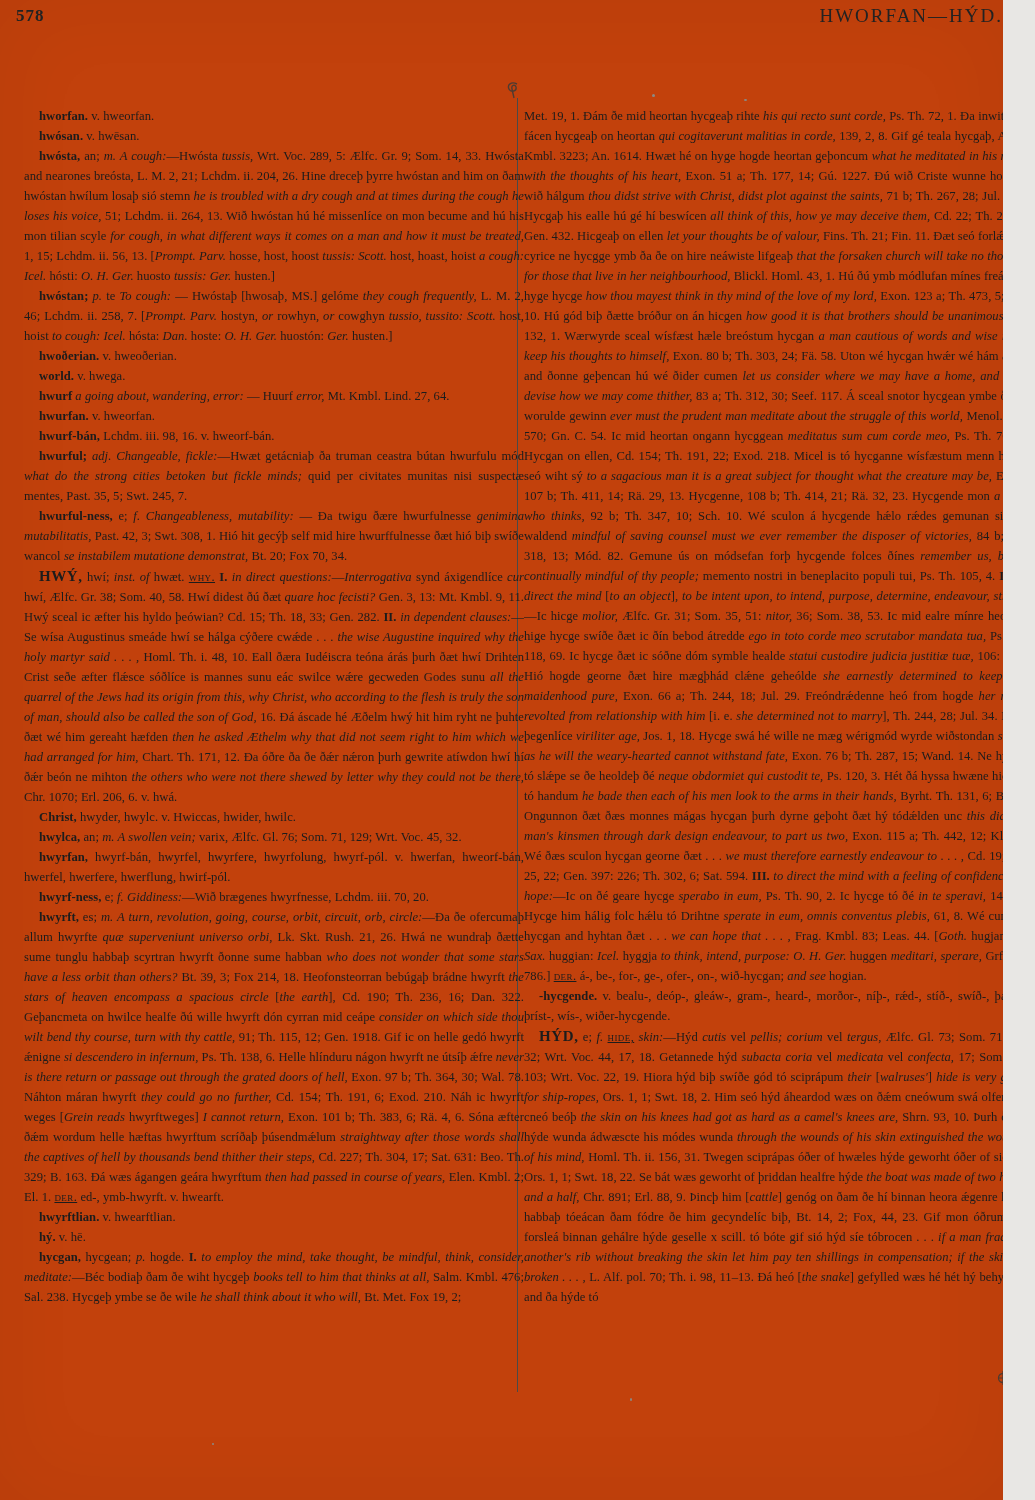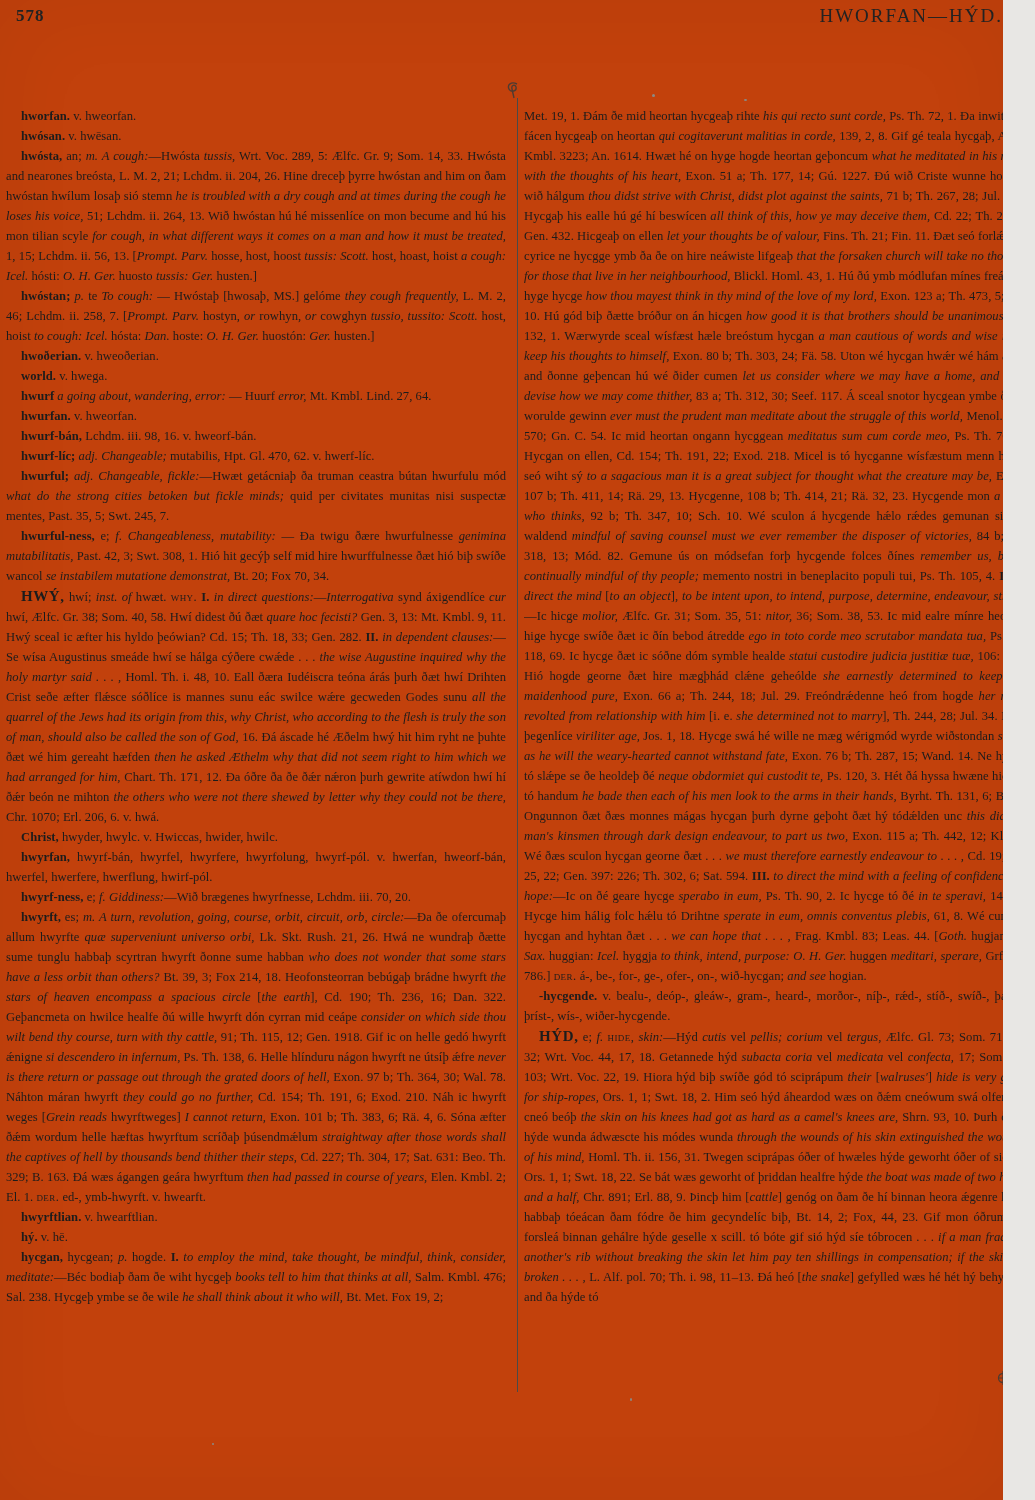--- a/index.html
+++ b/index.html
@@ -20,27 +20,27 @@
   }
   .rule{
     position:absolute;left:517px;top:98px;width:1.3px;height:1294px;
     background:#4a4a48;
   }
   .col{
     position:absolute;top:106px;overflow:hidden;
     font-size:12.6px;line-height:20px;text-align:justify;
     letter-spacing:0.05px;
   }
-  .col-left{left:6px;width:500px;height:1262px;}
+  .col-left{left:24px;width:500px;height:1262px;}
   .col-right{left:524px;width:502px;height:1392px;}
   .col p{margin:0;text-indent:15px;}
   .col p.cont{text-indent:0;}
   .b{font-weight:bold;}
   .i{font-style:italic;}
-  .sc{font-variant:small-caps;letter-spacing:0.4px;}
+  .sc{font-variant:small-caps;letter-spacing:0.4px;text-decoration:underline;}
   .hw{font-weight:bold;font-size:15px;letter-spacing:0.6px;}
   .artifact{position:absolute;color:#3c3c3a;opacity:0.85;}
   .speck{position:absolute;background:#8a8a86;border-radius:50%;}
 </style>
 </head>
 <body>
 
 <div id="page">
   <div class="pageno">578</div>
   <div class="title">HWORFAN—HÝD.</div>
@@ -62,25 +62,25 @@
   <div class="col col-left">
       <p><span class="b">hworfan.</span><span> v. hweorfan.</span></p>
       <p><span class="b">hwósan.</span><span> v. hwēsan.</span></p>
       <p><span class="b">hwósta,</span><span> an; </span><span class="i">m. A cough:</span><span>—Hwósta </span><span class="i">tussis,</span><span> Wrt. Voc. 289, 5: Ælfc. Gr. 9; Som. 14, 33. Hwósta and nearones breósta, L. M. 2, 21; Lchdm. ii. 204, 26. Hine dreceþ þyrre hwóstan and him on ðam hwóstan hwílum losaþ sió stemn </span><span class="i">he is troubled with a dry cough and at times during the cough he loses his voice,</span><span> 51; Lchdm. ii. 264, 13. Wið hwóstan hú hé missenlíce on mon becume and hú his mon tilian scyle </span><span class="i">for cough, in what different ways it comes on a man and how it must be treated,</span><span> 1, 15; Lchdm. ii. 56, 13. [</span><span class="i">Prompt. Parv.</span><span> hosse, host, hoost </span><span class="i">tussis:</span><span> </span><span class="i">Scott.</span><span> host, hoast, hoist </span><span class="i">a cough:</span><span> </span><span class="i">Icel.</span><span> hósti: </span><span class="i">O. H. Ger.</span><span> huosto </span><span class="i">tussis:</span><span> </span><span class="i">Ger.</span><span> husten.]</span></p>
       <p><span class="b">hwóstan;</span><span> </span><span class="i">p.</span><span> te </span><span class="i">To cough:</span><span> — Hwóstaþ [hwosaþ, MS.] gelóme </span><span class="i">they cough frequently,</span><span> L. M. 2, 46; Lchdm. ii. 258, 7. [</span><span class="i">Prompt. Parv.</span><span> hostyn, </span><span class="i">or</span><span> rowhyn, </span><span class="i">or</span><span> cowghyn </span><span class="i">tussio, tussito:</span><span> </span><span class="i">Scott.</span><span> host, hoist </span><span class="i">to cough:</span><span> </span><span class="i">Icel.</span><span> hósta: </span><span class="i">Dan.</span><span> hoste: </span><span class="i">O. H. Ger.</span><span> huostón: </span><span class="i">Ger.</span><span> husten.]</span></p>
       <p><span class="b">hwoðerian.</span><span> v. hweoðerian.</span></p>
       <p><span class="b">world.</span><span> v. hwega.</span></p>
       <p><span class="b">hwurf</span><span> </span><span class="i">a going about, wandering, error:</span><span> — Huurf </span><span class="i">error,</span><span> Mt. Kmbl. Lind. 27, 64.</span></p>
       <p><span class="b">hwurfan.</span><span> v. hweorfan.</span></p>
       <p><span class="b">hwurf-bán,</span><span> Lchdm. iii. 98, 16. v. hweorf-bán.</span></p>
-      <p><span class="b">hwurf-líc;</span><span> </span><span class="i">adj. Changeable;</span><span> mutabilis, Hpt. Gl. 470, 62. v. hwerf-líc.</span></p>
       <p><span class="b">hwurful;</span><span> </span><span class="i">adj. Changeable, fickle:</span><span>—Hwæt getácniaþ ða truman ceastra bútan hwurfulu mód </span><span class="i">what do the strong cities betoken but fickle minds;</span><span> quid per civitates munitas nisi suspectæ mentes, Past. 35, 5; Swt. 245, 7.</span></p>
       <p><span class="b">hwurful-ness,</span><span> e; </span><span class="i">f. Changeableness, mutability:</span><span> — Ða twigu ðære hwurfulnesse </span><span class="i">genimina mutabilitatis,</span><span> Past. 42, 3; Swt. 308, 1. Hió hit gecýþ self mid hire hwurffulnesse ðæt hió biþ swíðe wancol </span><span class="i">se instabilem mutatione demonstrat,</span><span> Bt. 20; Fox 70, 34.</span></p>
       <p><span class="hw">HWÝ,</span><span> hwí; </span><span class="i">inst. of</span><span> hwæt. </span><span class="sc">why.</span><span> </span><span class="b">I.</span><span> </span><span class="i">in direct questions:</span><span>—</span><span class="i">Interrogativa</span><span> synd áxigendlíce </span><span class="i">cur</span><span> hwí, Ælfc. Gr. 38; Som. 40, 58. Hwí didest ðú ðæt </span><span class="i">quare hoc fecisti?</span><span> Gen. 3, 13: Mt. Kmbl. 9, 11. Hwý sceal ic æfter his hyldo þeówian? Cd. 15; Th. 18, 33; Gen. 282. </span><span class="b">II.</span><span> </span><span class="i">in dependent clauses:</span><span>—Se wísa Augustinus smeáde hwí se hálga cýðere cwǽde . . . </span><span class="i">the wise Augustine inquired why the holy martyr said . . . ,</span><span> Homl. Th. i. 48, 10. Eall ðæra Iudéiscra teóna árás þurh ðæt hwí Drihten Crist seðe æfter flǽsce sóðlíce is mannes sunu eác swilce wǽre gecweden Godes sunu </span><span class="i">all the quarrel of the Jews had its origin from this, why Christ, who according to the flesh is truly the son of man, should also be called the son of God,</span><span> 16. Ðá áscade hé Æðelm hwý hit him ryht ne þuhte ðæt wé him gereaht hæfden </span><span class="i">then he asked Æthelm why that did not seem right to him which we had arranged for him,</span><span> Chart. Th. 171, 12. Ða óðre ða ðe ðǽr nǽron þurh gewrite atíwdon hwí hí ðǽr beón ne mihton </span><span class="i">the others who were not there shewed by letter why they could not be there,</span><span> Chr. 1070; Erl. 206, 6. v. hwá.</span></p>
       <p><span class="b">Christ,</span><span> hwyder, hwylc. v. Hwiccas, hwider, hwilc.</span></p>
+      <p><span class="b">hwylca,</span><span> an; </span><span class="i">m. A swollen vein;</span><span> varix, Ælfc. Gl. 76; Som. 71, 129; Wrt. Voc. 45, 32.</span></p>
       <p><span class="b">hwyrfan,</span><span> hwyrf-bán, hwyrfel, hwyrfere, hwyrfolung, hwyrf-pól. v. hwerfan, hweorf-bán, hwerfel, hwerfere, hwerflung, hwirf-pól.</span></p>
       <p><span class="b">hwyrf-ness,</span><span> e; </span><span class="i">f. Giddiness:</span><span>—Wið brægenes hwyrfnesse, Lchdm. iii. 70, 20.</span></p>
       <p><span class="b">hwyrft,</span><span> es; </span><span class="i">m. A turn, revolution, going, course, orbit, circuit, orb, circle:</span><span>—Ða ðe ofercumaþ allum hwyrfte </span><span class="i">quæ superveniunt universo orbi,</span><span> Lk. Skt. Rush. 21, 26. Hwá ne wundraþ ðætte sume tunglu habbaþ scyrtran hwyrft ðonne sume habban </span><span class="i">who does not wonder that some stars have a less orbit than others?</span><span> Bt. 39, 3; Fox 214, 18. Heofonsteorran bebúgaþ brádne hwyrft </span><span class="i">the stars of heaven encompass a spacious circle</span><span> [</span><span class="i">the earth</span><span>], Cd. 190; Th. 236, 16; Dan. 322. Geþancmeta on hwilce healfe ðú wille hwyrft dón cyrran mid ceápe </span><span class="i">consider on which side thou wilt bend thy course, turn with thy cattle,</span><span> 91; Th. 115, 12; Gen. 1918. Gif ic on helle gedó hwyrft ǽnigne </span><span class="i">si descendero in infernum,</span><span> Ps. Th. 138, 6. Helle hlínduru nágon hwyrft ne útsíþ ǽfre </span><span class="i">never is there return or passage out through the grated doors of hell,</span><span> Exon. 97 b; Th. 364, 30; Wal. 78. Náhton máran hwyrft </span><span class="i">they could go no further,</span><span> Cd. 154; Th. 191, 6; Exod. 210. Náh ic hwyrft weges [</span><span class="i">Grein reads</span><span> hwyrftweges] </span><span class="i">I cannot return,</span><span> Exon. 101 b; Th. 383, 6; Rä. 4, 6. Sóna æfter ðǽm wordum helle hæftas hwyrftum scríðaþ þúsendmǽlum </span><span class="i">straightway after those words shall the captives of hell by thousands bend thither their steps,</span><span> Cd. 227; Th. 304, 17; Sat. 631: Beo. Th. 329; B. 163. Ðá wæs ágangen geára hwyrftum </span><span class="i">then had passed in course of years,</span><span> Elen. Kmbl. 2; El. 1. </span><span class="sc">der.</span><span> ed-, ymb-hwyrft. v. hwearft.</span></p>
       <p><span class="b">hwyrftlian.</span><span> v. hwearftlian.</span></p>
       <p><span class="b">hý.</span><span> v. hē.</span></p>
       <p><span class="b">hycgan,</span><span> hycgean; </span><span class="i">p.</span><span> hogde. </span><span class="b">I.</span><span> </span><span class="i">to employ the mind, take thought, be mindful, think, consider, meditate:</span><span>—Béc bodiaþ ðam ðe wiht hycgeþ </span><span class="i">books tell to him that thinks at all,</span><span> Salm. Kmbl. 476; Sal. 238. Hycgeþ ymbe se ðe wile </span><span class="i">he shall think about it who will,</span><span> Bt. Met. Fox 19, 2;</span></p>
     </div>
   <div class="col col-right">
       <p class="cont"><span>Met. 19, 1. Ðám ðe mid heortan hycgeaþ rihte </span><span class="i">his qui recto sunt corde,</span><span> Ps. Th. 72, 1. Ða inwit and fácen hycgeaþ on heortan </span><span class="i">qui cogitaverunt malitias in corde,</span><span> 139, 2, 8. Gif gé teala hycgaþ, Andr. Kmbl. 3223; An. 1614. Hwæt hé on hyge hogde heortan geþoncum </span><span class="i">what he meditated in his mind with the thoughts of his heart,</span><span> Exon. 51 a; Th. 177, 14; Gú. 1227. Ðú wið Criste wunne hogdes wið hálgum </span><span class="i">thou didst strive with Christ, didst plot against the saints,</span><span> 71 b; Th. 267, 28; Jul. 422. Hycgaþ his ealle hú gé hí beswícen </span><span class="i">all think of this, how ye may deceive them,</span><span> Cd. 22; Th. 28, 8; Gen. 432. Hicgeaþ on ellen </span><span class="i">let your thoughts be of valour,</span><span> Fins. Th. 21; Fin. 11. Ðæt seó forlǽtene cyrice ne hycgge ymb ða ðe on hire neáwiste lifgeaþ </span><span class="i">that the forsaken church will take no thought for those that live in her neighbourhood,</span><span> Blickl. Homl. 43, 1. Hú ðú ymb módlufan mínes freán on hyge hycge </span><span class="i">how thou mayest think in thy mind of the love of my lord,</span><span> Exon. 123 a; Th. 473, 5; Bo. 10. Hú gód biþ ðætte bróður on án hicgen </span><span class="i">how good it is that brothers should be unanimous,</span><span> Ps. 132, 1. Wærwyrde sceal wísfæst hæle breóstum hycgan </span><span class="i">a man cautious of words and wise must keep his thoughts to himself,</span><span> Exon. 80 b; Th. 303, 24; Fä. 58. Uton wé hycgan hwǽr wé hám ágen and ðonne geþencan hú wé ðider cumen </span><span class="i">let us consider where we may have a home, and then devise how we may come thither,</span><span> 83 a; Th. 312, 30; Seef. 117. Á sceal snotor hycgean ymbe ðisse worulde gewinn </span><span class="i">ever must the prudent man meditate about the struggle of this world,</span><span> Menol. Fox 570; Gn. C. 54. Ic mid heortan ongann hycggean </span><span class="i">meditatus sum cum corde meo,</span><span> Ps. Th. 76, 6. Hycgan on ellen, Cd. 154; Th. 191, 22; Exod. 218. Micel is tó hycganne wísfæstum menn hwæt seó wiht sý </span><span class="i">to a sagacious man it is a great subject for thought what the creature may be,</span><span> Exon. 107 b; Th. 411, 14; Rä. 29, 13. Hycgenne, 108 b; Th. 414, 21; Rä. 32, 23. Hycgende mon </span><span class="i">a man who thinks,</span><span> 92 b; Th. 347, 10; Sch. 10. Wé sculon á hycgende hǽlo rǽdes gemunan sigora waldend </span><span class="i">mindful of saving counsel must we ever remember the disposer of victories,</span><span> 84 b; Th. 318, 13; Mód. 82. Gemune ús on módsefan forþ hycgende folces ðínes </span><span class="i">remember us, being continually mindful of thy people;</span><span> memento nostri in beneplacito populi tui, Ps. Th. 105, 4. </span><span class="b">II.</span><span> </span><span class="i">to direct the mind</span><span> [</span><span class="i">to an object</span><span>], </span><span class="i">to be intent upon, to intend, purpose, determine, endeavour, strive:</span><span>—Ic hicge </span><span class="i">molior,</span><span> Ælfc. Gr. 31; Som. 35, 51: </span><span class="i">nitor,</span><span> 36; Som. 38, 53. Ic mid ealre mínre heortan hige hycge swíðe ðæt ic ðín bebod átredde </span><span class="i">ego in toto corde meo scrutabor mandata tua,</span><span> Ps. Th. 118, 69. Ic hycge ðæt ic sóðne dóm symble healde </span><span class="i">statui custodire judicia justitiæ tuæ,</span><span> 106: 146. Hió hogde georne ðæt hire mægþhád clǽne geheólde </span><span class="i">she earnestly determined to keep her maidenhood pure,</span><span> Exon. 66 a; Th. 244, 18; Jul. 29. Freóndrǽdenne heó from hogde </span><span class="i">her mind revolted from relationship with him</span><span> [i. e. </span><span class="i">she determined not to marry</span><span>], Th. 244, 28; Jul. 34. Hicg þegenlíce </span><span class="i">viriliter age,</span><span> Jos. 1, 18. Hycge swá hé wille ne mæg wérigmód wyrde wiðstondan </span><span class="i">strive as he will the weary-hearted cannot withstand fate,</span><span> Exon. 76 b; Th. 287, 15; Wand. 14. Ne hycge tó slǽpe se ðe heoldeþ ðé </span><span class="i">neque obdormiet qui custodit te,</span><span> Ps. 120, 3. Hét ðá hyssa hwæne hicgan tó handum </span><span class="i">he bade then each of his men look to the arms in their hands,</span><span> Byrht. Th. 131, 6; By. 4. Ongunnon ðæt ðæs monnes mágas hycgan þurh dyrne geþoht ðæt hý tódǽlden unc </span><span class="i">this did the man's kinsmen through dark design endeavour, to part us two,</span><span> Exon. 115 a; Th. 442, 12; Kl. 11. Wé ðæs sculon hycgan georne ðæt . . . </span><span class="i">we must therefore earnestly endeavour to . . . ,</span><span> Cd. 19; Th. 25, 22; Gen. 397: 226; Th. 302, 6; Sat. 594. </span><span class="b">III.</span><span> </span><span class="i">to direct the mind with a feeling of confidence, to hope:</span><span>—Ic on ðé geare hycge </span><span class="i">sperabo in eum,</span><span> Ps. Th. 90, 2. Ic hycge tó ðé </span><span class="i">in te speravi,</span><span> 142, 8. Hycge him hálig folc hǽlu tó Drihtne </span><span class="i">sperate in eum, omnis conventus plebis,</span><span> 61, 8. Wé cunnon hycgan and hyhtan ðæt . . . </span><span class="i">we can hope that . . . ,</span><span> Frag. Kmbl. 83; Leas. 44. [</span><span class="i">Goth.</span><span> hugjan: </span><span class="i">O. Sax.</span><span> huggian: </span><span class="i">Icel.</span><span> hyggja </span><span class="i">to think, intend, purpose:</span><span> </span><span class="i">O. H. Ger.</span><span> huggen </span><span class="i">meditari, sperare,</span><span> Grff. iv. 786.] </span><span class="sc">der.</span><span> á-, be-, for-, ge-, ofer-, on-, wið-hycgan; </span><span class="i">and see</span><span> hogian.</span></p>
       <p><span class="b">-hycgende.</span><span> v. bealu-, deóp-, gleáw-, gram-, heard-, morðor-, níþ-, rǽd-, stíð-, swíð-, þanc-, þríst-, wís-, wiðer-hycgende.</span></p>

